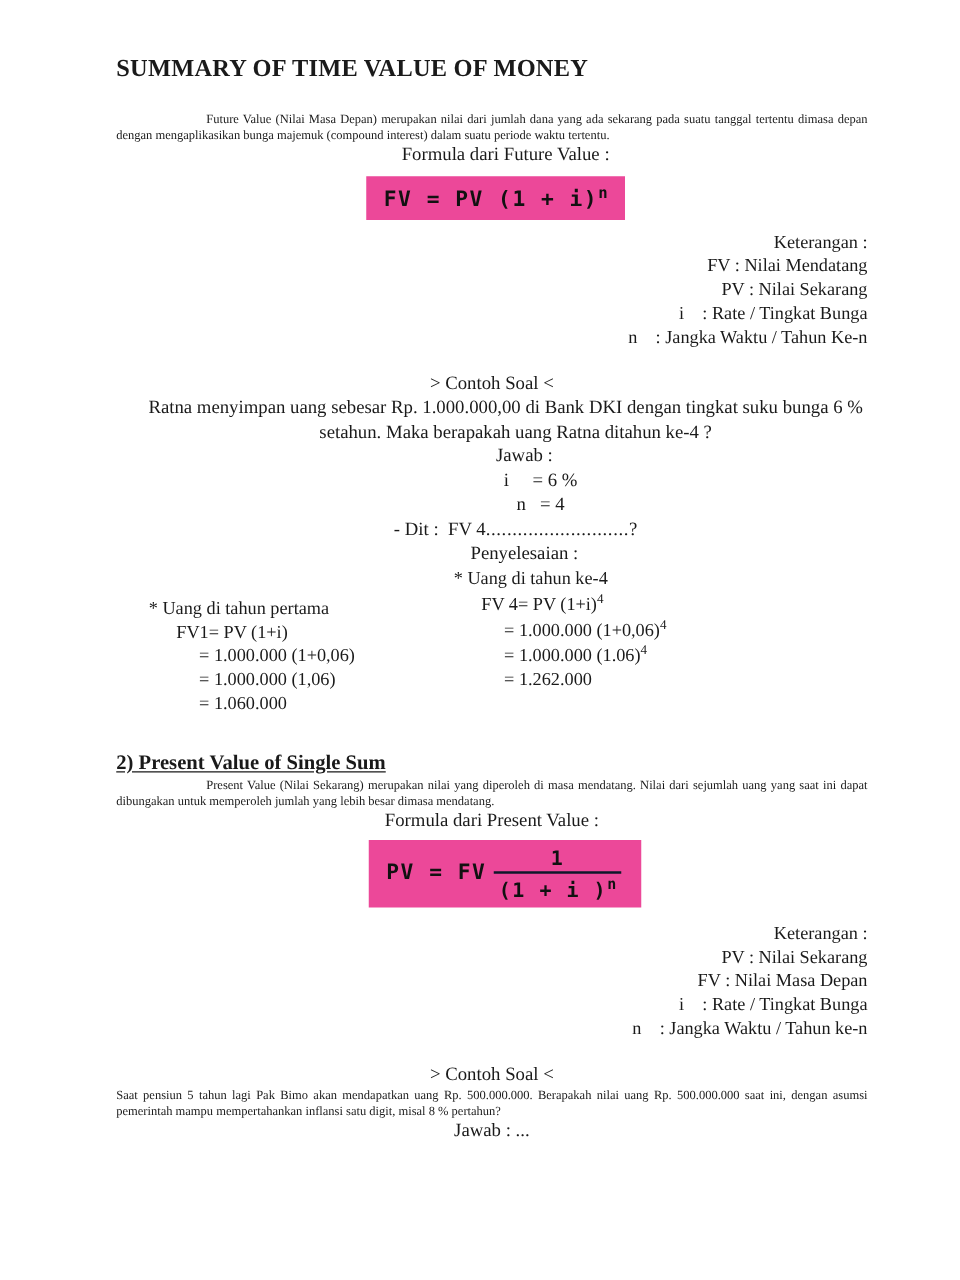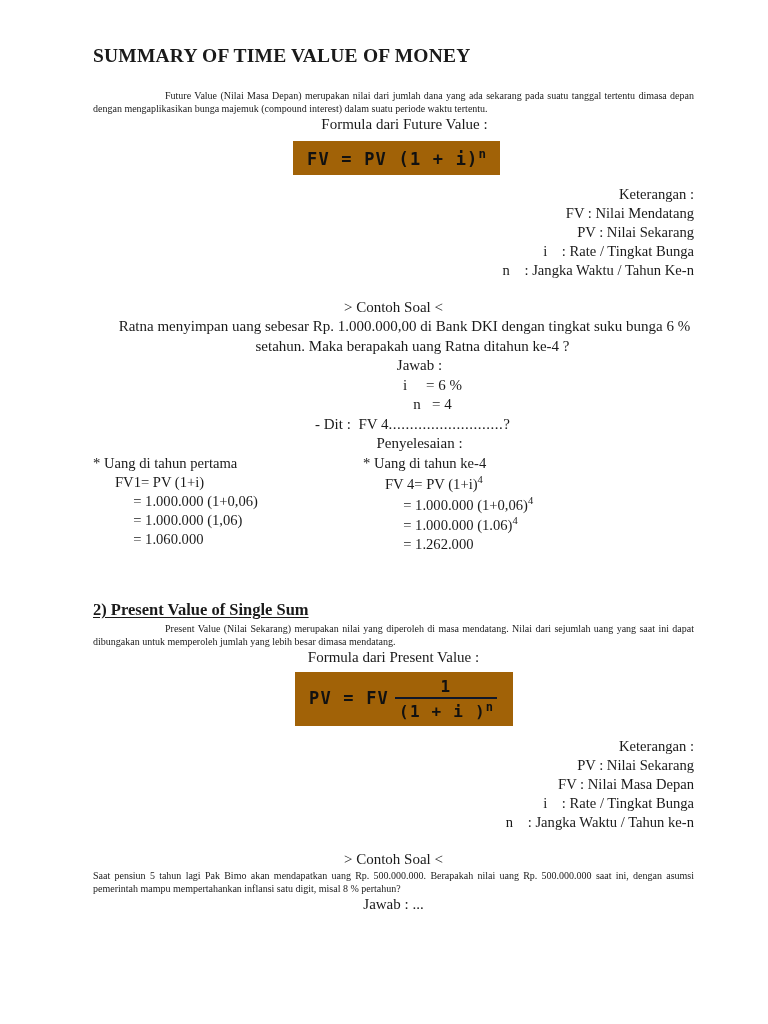--- a/index.html
+++ b/index.html
@@ -71,21 +71,21 @@
 
   
   .formula-wrap {
     margin: 6px 0 8px 0;
     position: relative;
     height: 36px;
   }
   .formula-box {
     position: absolute;
     left: 200px;
-    background: #a16207;
+    background: #ec4899;
     font-family: "DejaVu Sans Mono", "Liberation Mono", monospace;
     font-weight: bold;
     font-size: 17px;
     color: #111;
     padding: 5px 14px 6px 14px;
     white-space: nowrap;
     letter-spacing: 1.2px;
   }
   .formula-box sup {
     font-size: 12.5px;
@@ -150,21 +150,21 @@
 
   
   .calc-cols {
     position: relative;
     width: 100%;
   }
   .calc-col {
     position: absolute;
     top: 0;
   }
-  .calc-col.left { left: 0; }
+  .calc-col.left { left: 26px; margin-top: 24px; }
   .calc-col.right { left: 270px; }
   .calc-line {
     font-size: 14.6px;
     line-height: 1.30;
     white-space: pre;
   }
   .calc-line sup {
     font-size: 10.5px;
     vertical-align: super;
   }

